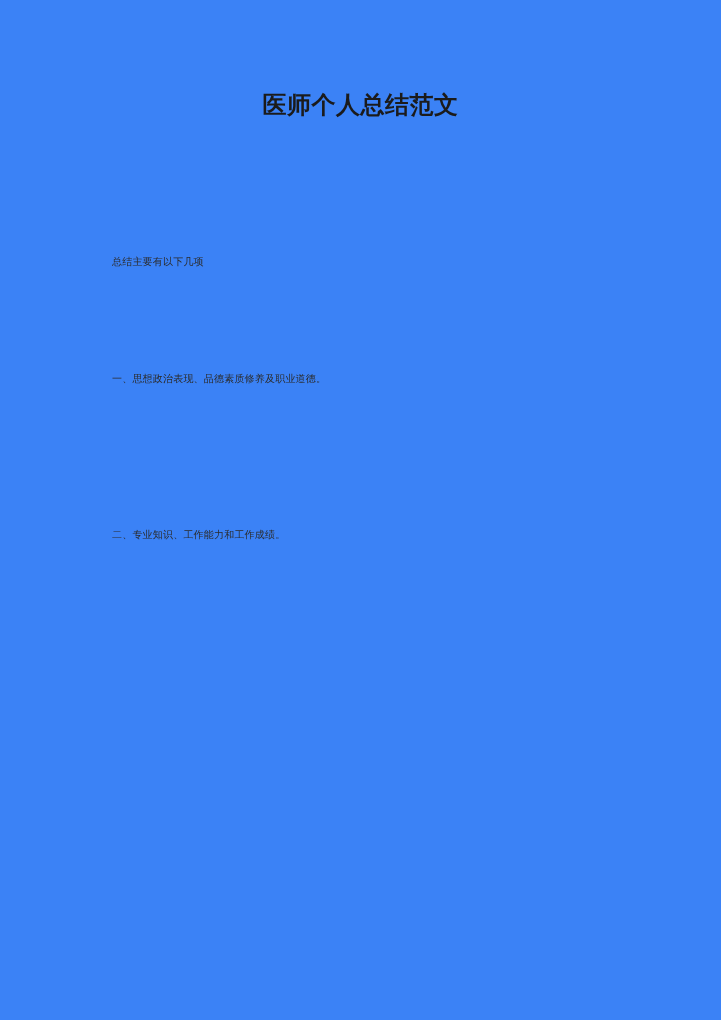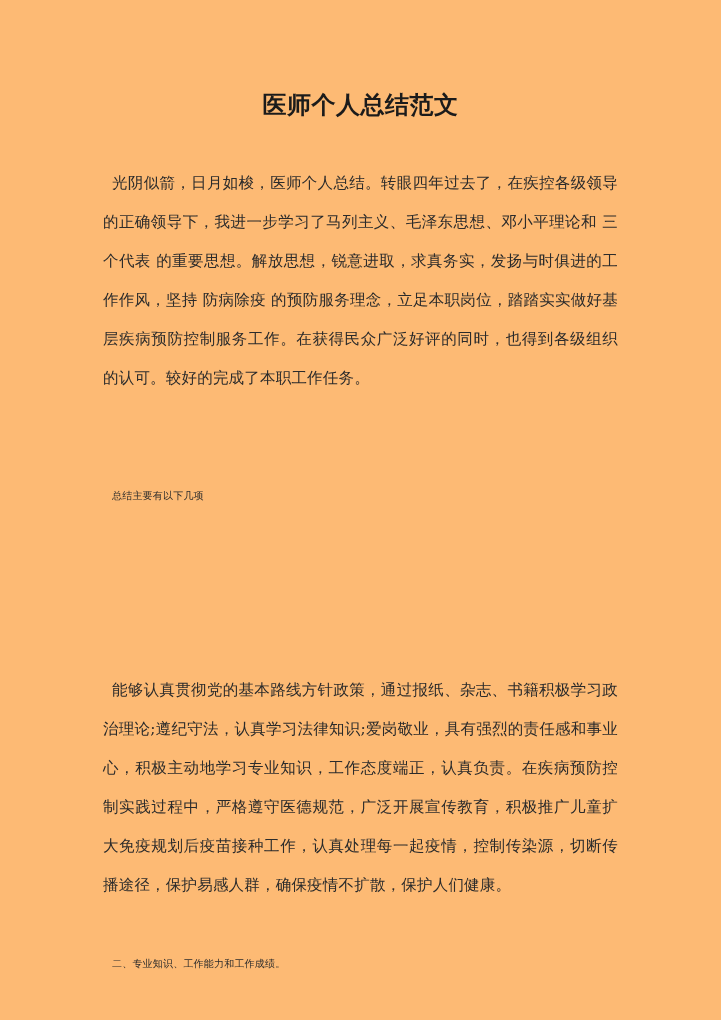--- a/index.html
+++ b/index.html
@@ -7,21 +7,21 @@
     padding: 0;
     background: #ffffff;
   }
   body {
     font-family: "DejaVu Serif", "Liberation Serif", serif;
   }
   .page {
     position: relative;
     width: 721px;
     height: 1020px;
-    background: #fdba74;
+    background: #3b82f6;
     overflow: hidden;
     box-sizing: border-box;
   }
   .doc-title {
     position: absolute;
     top: 88px;
     left: 0;
     width: 721px;
     text-align: center;
     font-family: "DejaVu Sans", "Liberation Sans", sans-serif;
@@ -65,32 +65,31 @@
 </style>
 </head>
 <body>
 
 <div class="page">
 
   <div class="doc-title">医师个人总结范文</div>
 
   <div class="body-area">
 
-    <p class="para indent">光阴似箭，日月如梭，医师个人总结。转眼四年过去了，在疾控各级领导的正确领导下，我进一步学习了马列主义、毛泽东思想、邓小平理论和 三个代表 的重要思想。解放思想，锐意进取，求真务实，发扬与时俱进的工作作风，坚持 防病除疫 的预防服务理念，立足本职岗位，踏踏实实做好基层疾病预防控制服务工作。在获得民众广泛好评的同时，也得到各级组织的认可。较好的完成了本职工作任务。</p>
 
     <div class="gap-large"></div>
 
     <p class="heading-line">总结主要有以下几项</p>
 
     <div class="gap-large"></div>
 
+    <p class="heading-line">一、思想政治表现、品德素质修养及职业道德。</p>
 
     <div class="gap-large"></div>
 
-    <p class="para indent">能够认真贯彻党的基本路线方针政策，通过报纸、杂志、书籍积极学习政治理论;遵纪守法，认真学习法律知识;爱岗敬业，具有强烈的责任感和事业心，积极主动地学习专业知识，工作态度端正，认真负责。在疾病预防控制实践过程中，严格遵守医德规范，广泛开展宣传教育，积极推广儿童扩大免疫规划后疫苗接种工作，认真处理每一起疫情，控制传染源，切断传播途径，保护易感人群，确保疫情不扩散，保护人们健康。</p>
 
     <div class="gap-small"></div>
 
     <p class="heading-line">二、专业知识、工作能力和工作成绩。</p>
 
   </div>
 
 </div>
 
 </body></html>

